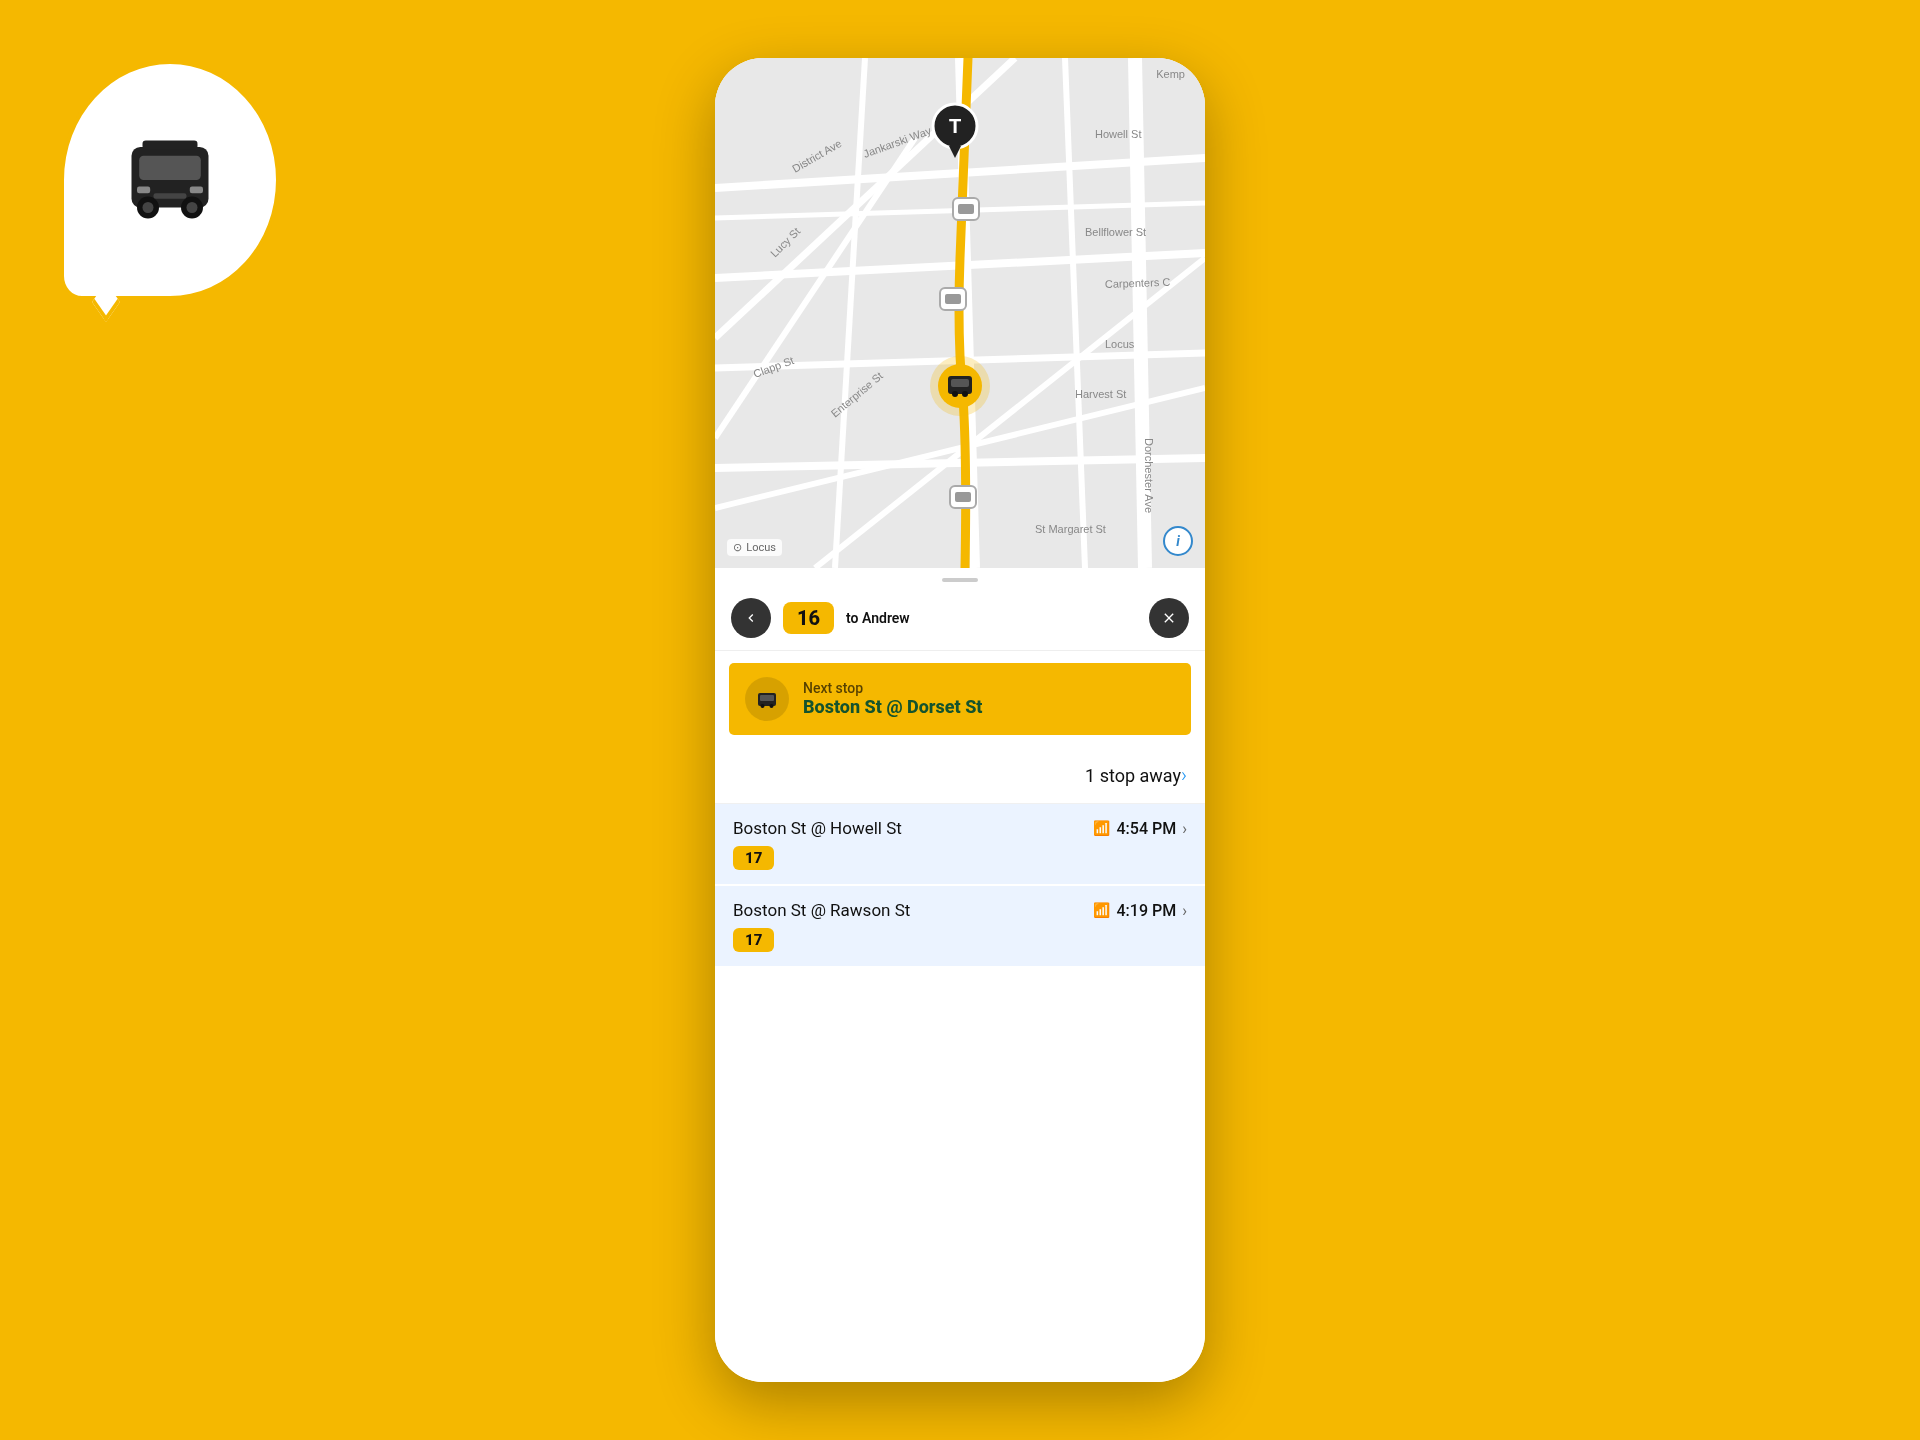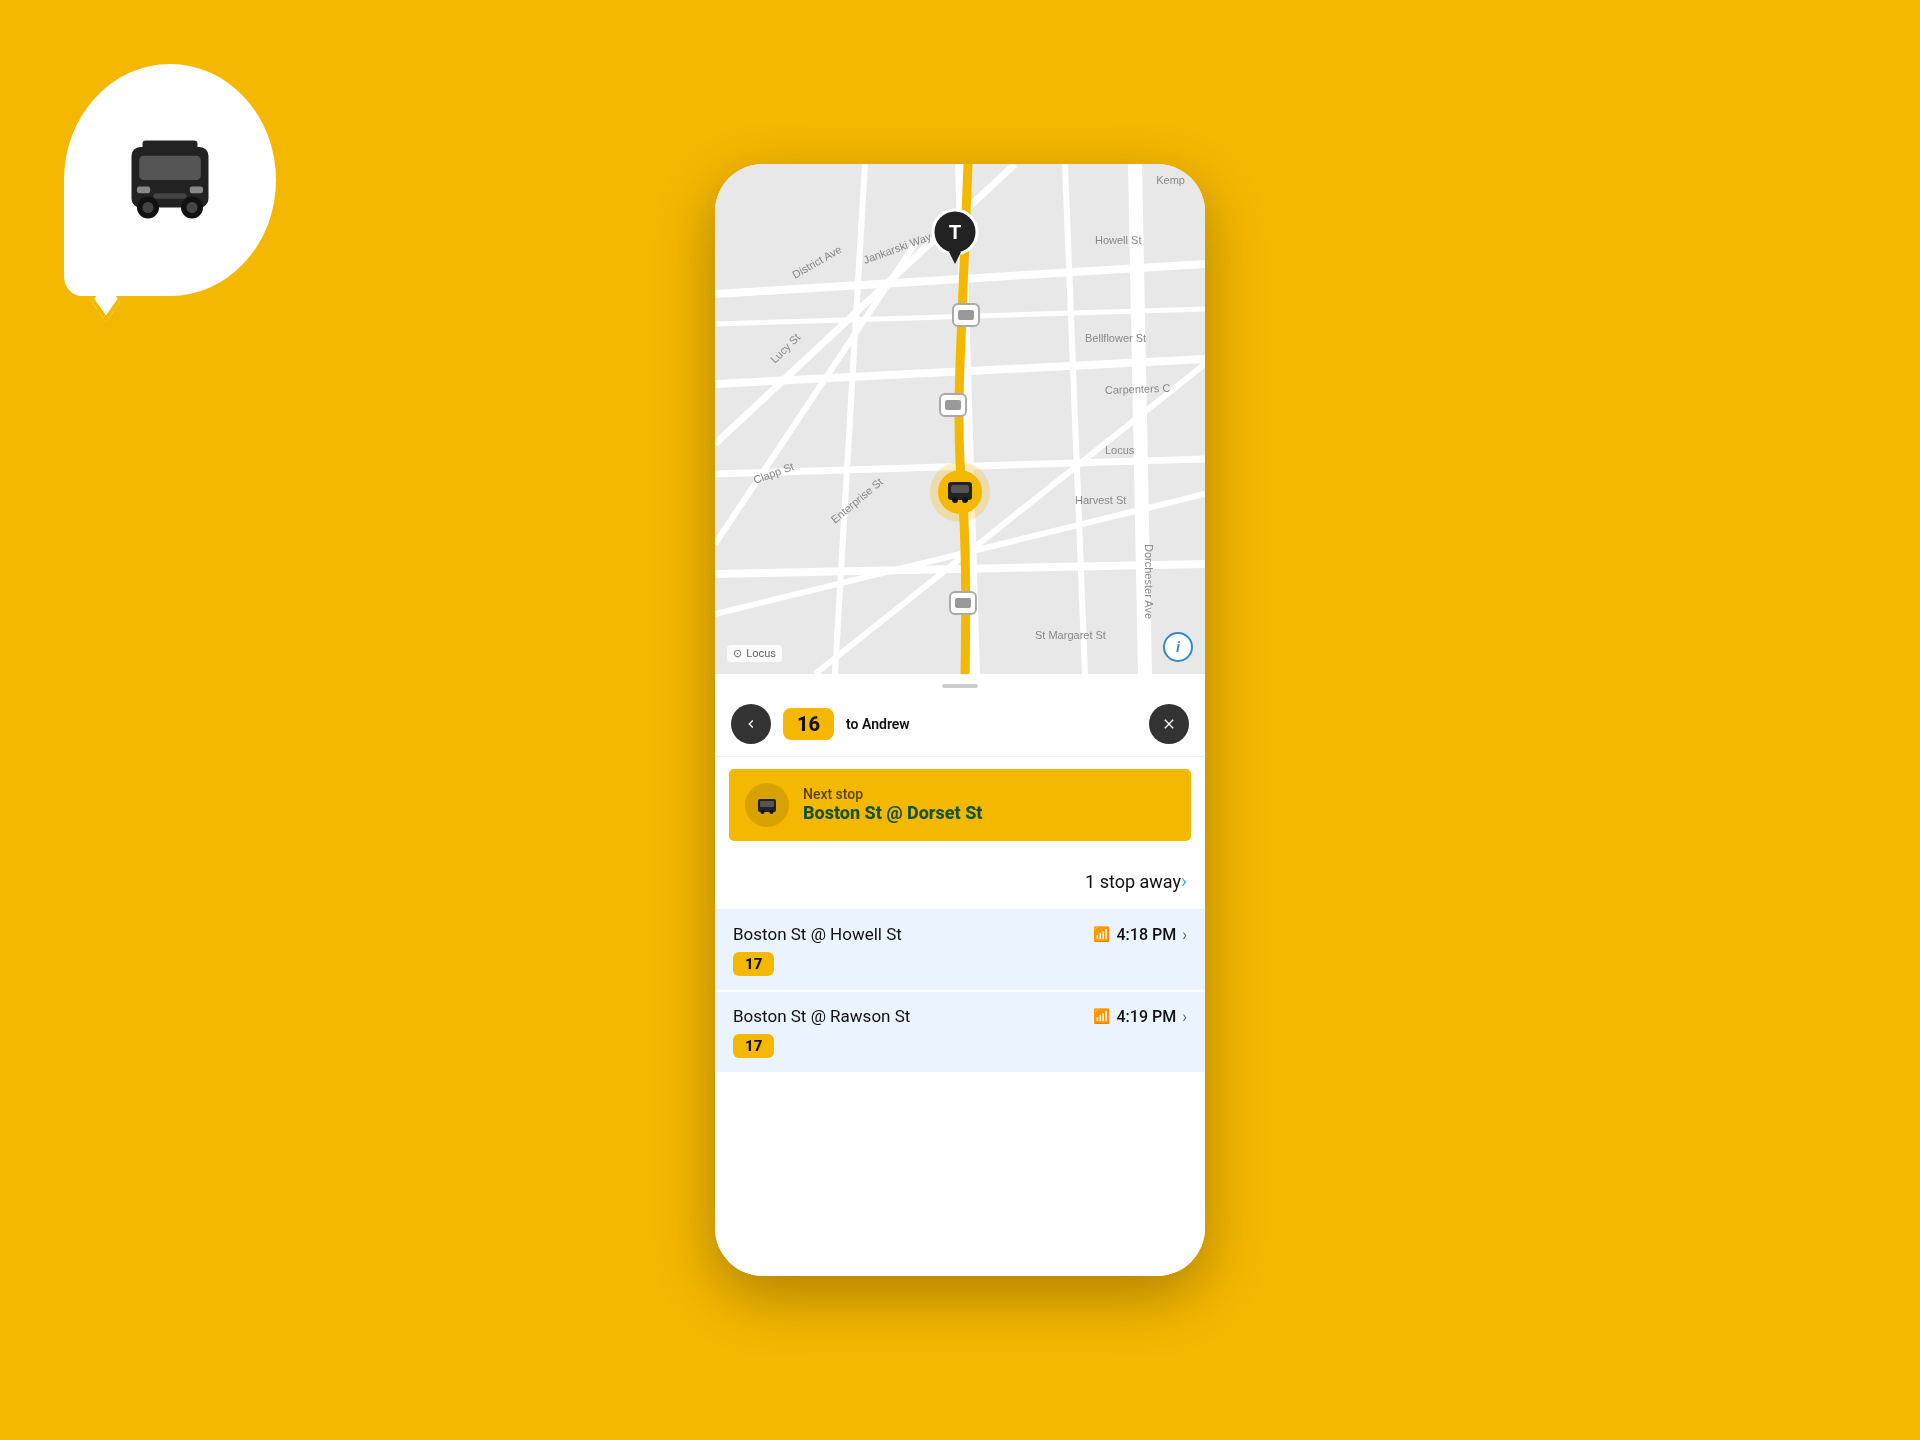--- a/index.html
+++ b/index.html
@@ -58,21 +58,21 @@
     }
 
     .bus-svg {
       width: 110px;
       height: 110px;
     }
 
     
     .phone-frame {
       width: 490px;
-      height: 1112px;
+      height: 1324px;
       background: white;
       border-radius: 48px;
       overflow: hidden;
       box-shadow: 0 20px 60px rgba(0,0,0,0.3);
       display: flex;
       flex-direction: column;
       position: relative;
     }
 
     
@@ -463,21 +463,21 @@
         <span class="chevron-right">›</span>
       </div>
 
       <div class="stops-list">
 
         <div class="stop-item">
           <div class="stop-item-row">
             <span class="stop-name-text">Boston St @ Howell St</span>
             <div class="stop-time-row">
               <span class="realtime-icon">📶</span>
-              <span class="stop-time">4:18 PM</span>
+              <span class="stop-time">4:54 PM</span>
               <span class="stop-chevron">›</span>
             </div>
           </div>
           <span class="route-tag">17</span>
         </div>
 
         <div class="stop-item">
           <div class="stop-item-row">
             <span class="stop-name-text">Boston St @ Rawson St</span>
             <div class="stop-time-row">

